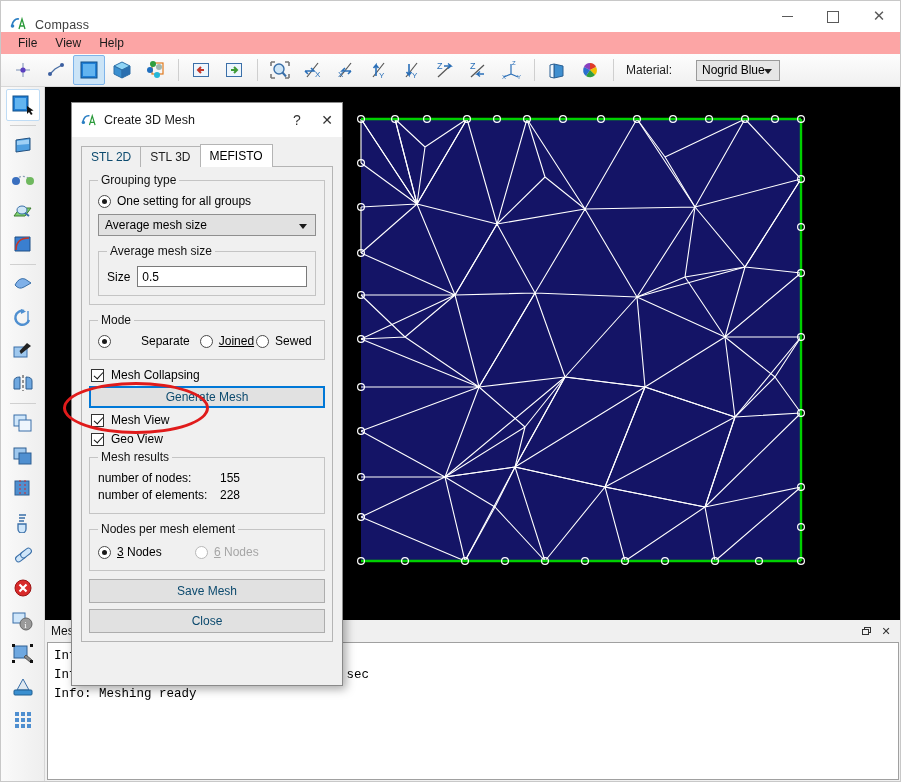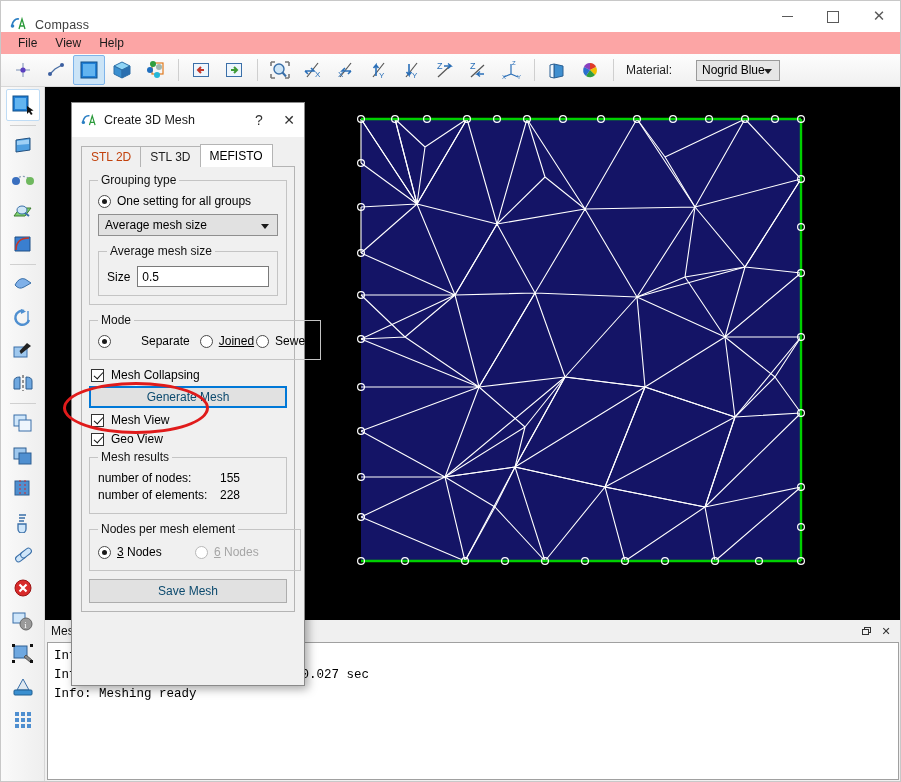--- a/index.html
+++ b/index.html
@@ -127,21 +127,21 @@
   .msg-body {
     position: absolute; left: 2px; top: 22px; width: 852px; height: 138px;
     background: #ffffff; border: 1px solid #a0a0a0; box-sizing: border-box;
     font-family: "Liberation Mono", "DejaVu Sans Mono", monospace;
     font-size: 12.5px; line-height: 19px; color: #000;
     padding: 4px 6px; overflow: hidden;
   }
 
   
   .dialog {
-    position: absolute; left: 70px; top: 101px; width: 234px; height: 584px;
+    position: absolute; left: 70px; top: 101px; width: 272px; height: 584px;
     background: #f0f0f0; border: 1px solid #8a8a8a;
     box-shadow: 3px 3px 9px rgba(0,0,0,.35);
     box-sizing: border-box;
   }
   .dlg-titlebar {
     height: 34px; display: flex; align-items: center; background: #ffffff;
   }
   .dlg-icon { width: 15px; height: 15px; margin-left: 9px; margin-right: 8px; position: relative;}
   .dlg-title { font-size: 12.5px; color: #1a1a1a; }
   .dlg-tb-btns { margin-left: auto; display: flex; height: 34px; }
@@ -152,21 +152,21 @@
 
   .dlg-body { padding: 8px 9px 0 9px; position: relative; }
 
   
   .tabs { display: flex; align-items: flex-end; height: 22px; position: relative; z-index: 2;}
   .tab {
     height: 20px; line-height: 20px; padding: 0 9px; font-size: 12px;
     background: #f0f0f0; border: 1px solid #b4b4b4; border-bottom: none;
     margin-right: -1px; color: #202020;
   }
-  .tab.disabled { color: #c2410c; }
+  .tab.disabled { color: #0c4a6e; }
   .tab.active {
     background: #ffffff; height: 22px; line-height: 22px; font-weight: normal;
     position: relative; z-index: 3; color: #000;
   }
   .tab-pane {
     border: 1px solid #b4b4b4; background: #f0f0f0; margin-top: -1px;
     padding: 6px 7px 8px 7px; position: relative; z-index: 1;
   }
 
   fieldset.grp {
@@ -740,19 +740,20 @@
               <span class="radio-lbl"><span class="u">3</span><span> Nodes</span></span>
             </div>
             <div class="radio-row">
               <span class="radio disabled"></span>
               <span class="radio-lbl disabled"><span class="u">6</span><span> Nodes</span></span>
             </div>
           </div>
         </fieldset>
 
         <div class="btn wide tall">Save Mesh</div>
+        <div class="btn wide tall">Close</div>
       </div>
     </div>
   </div>
 
   <div class="annot-ellipse"></div>
 
 </div>
 
 </body></html>

